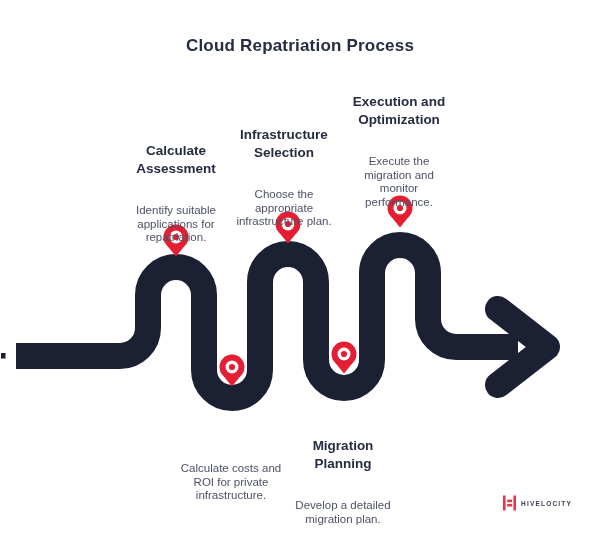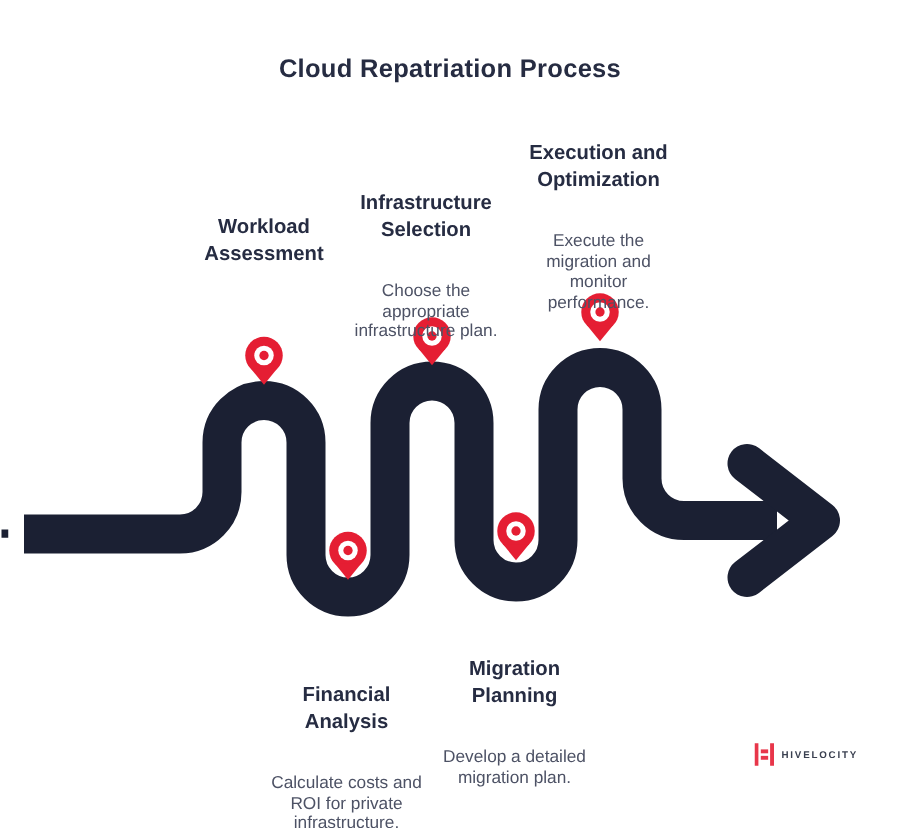--- a/index.html
+++ b/index.html
@@ -91,27 +91,28 @@
     <path d="M 498 309 L 547 347 L 498 385" fill="none" stroke-width="26" stroke-linecap="round" stroke-linejoin="round" stroke="#1b2033"></path>
 
     <use href="#pin" transform="translate(176,237)"></use>
     <use href="#pin" transform="translate(232,367)"></use>
     <use href="#pin" transform="translate(288,224)"></use>
     <use href="#pin" transform="translate(344,354)"></use>
     <use href="#pin" transform="translate(400,208)"></use>
   </svg>
 
   <div class="stage" style="left:106px; top:124px;">
-    <div class="stage-title">Workload
+    <div class="stage-title">Calculate
 Assessment</div>
+    <div class="stage-desc">Identify suitable
+applications for
+repatriation.</div>
   </div>
 
   <div class="stage" style="left:161px; top:436px;">
-    <div class="stage-title">Financial
-Analysis</div>
     <div class="stage-desc">Calculate costs and
 ROI for private
 infrastructure.</div>
   </div>
 
   <div class="stage" style="left:214px; top:108px;">
     <div class="stage-title">Infrastructure
 Selection</div>
     <div class="stage-desc">Choose the
 appropriate

